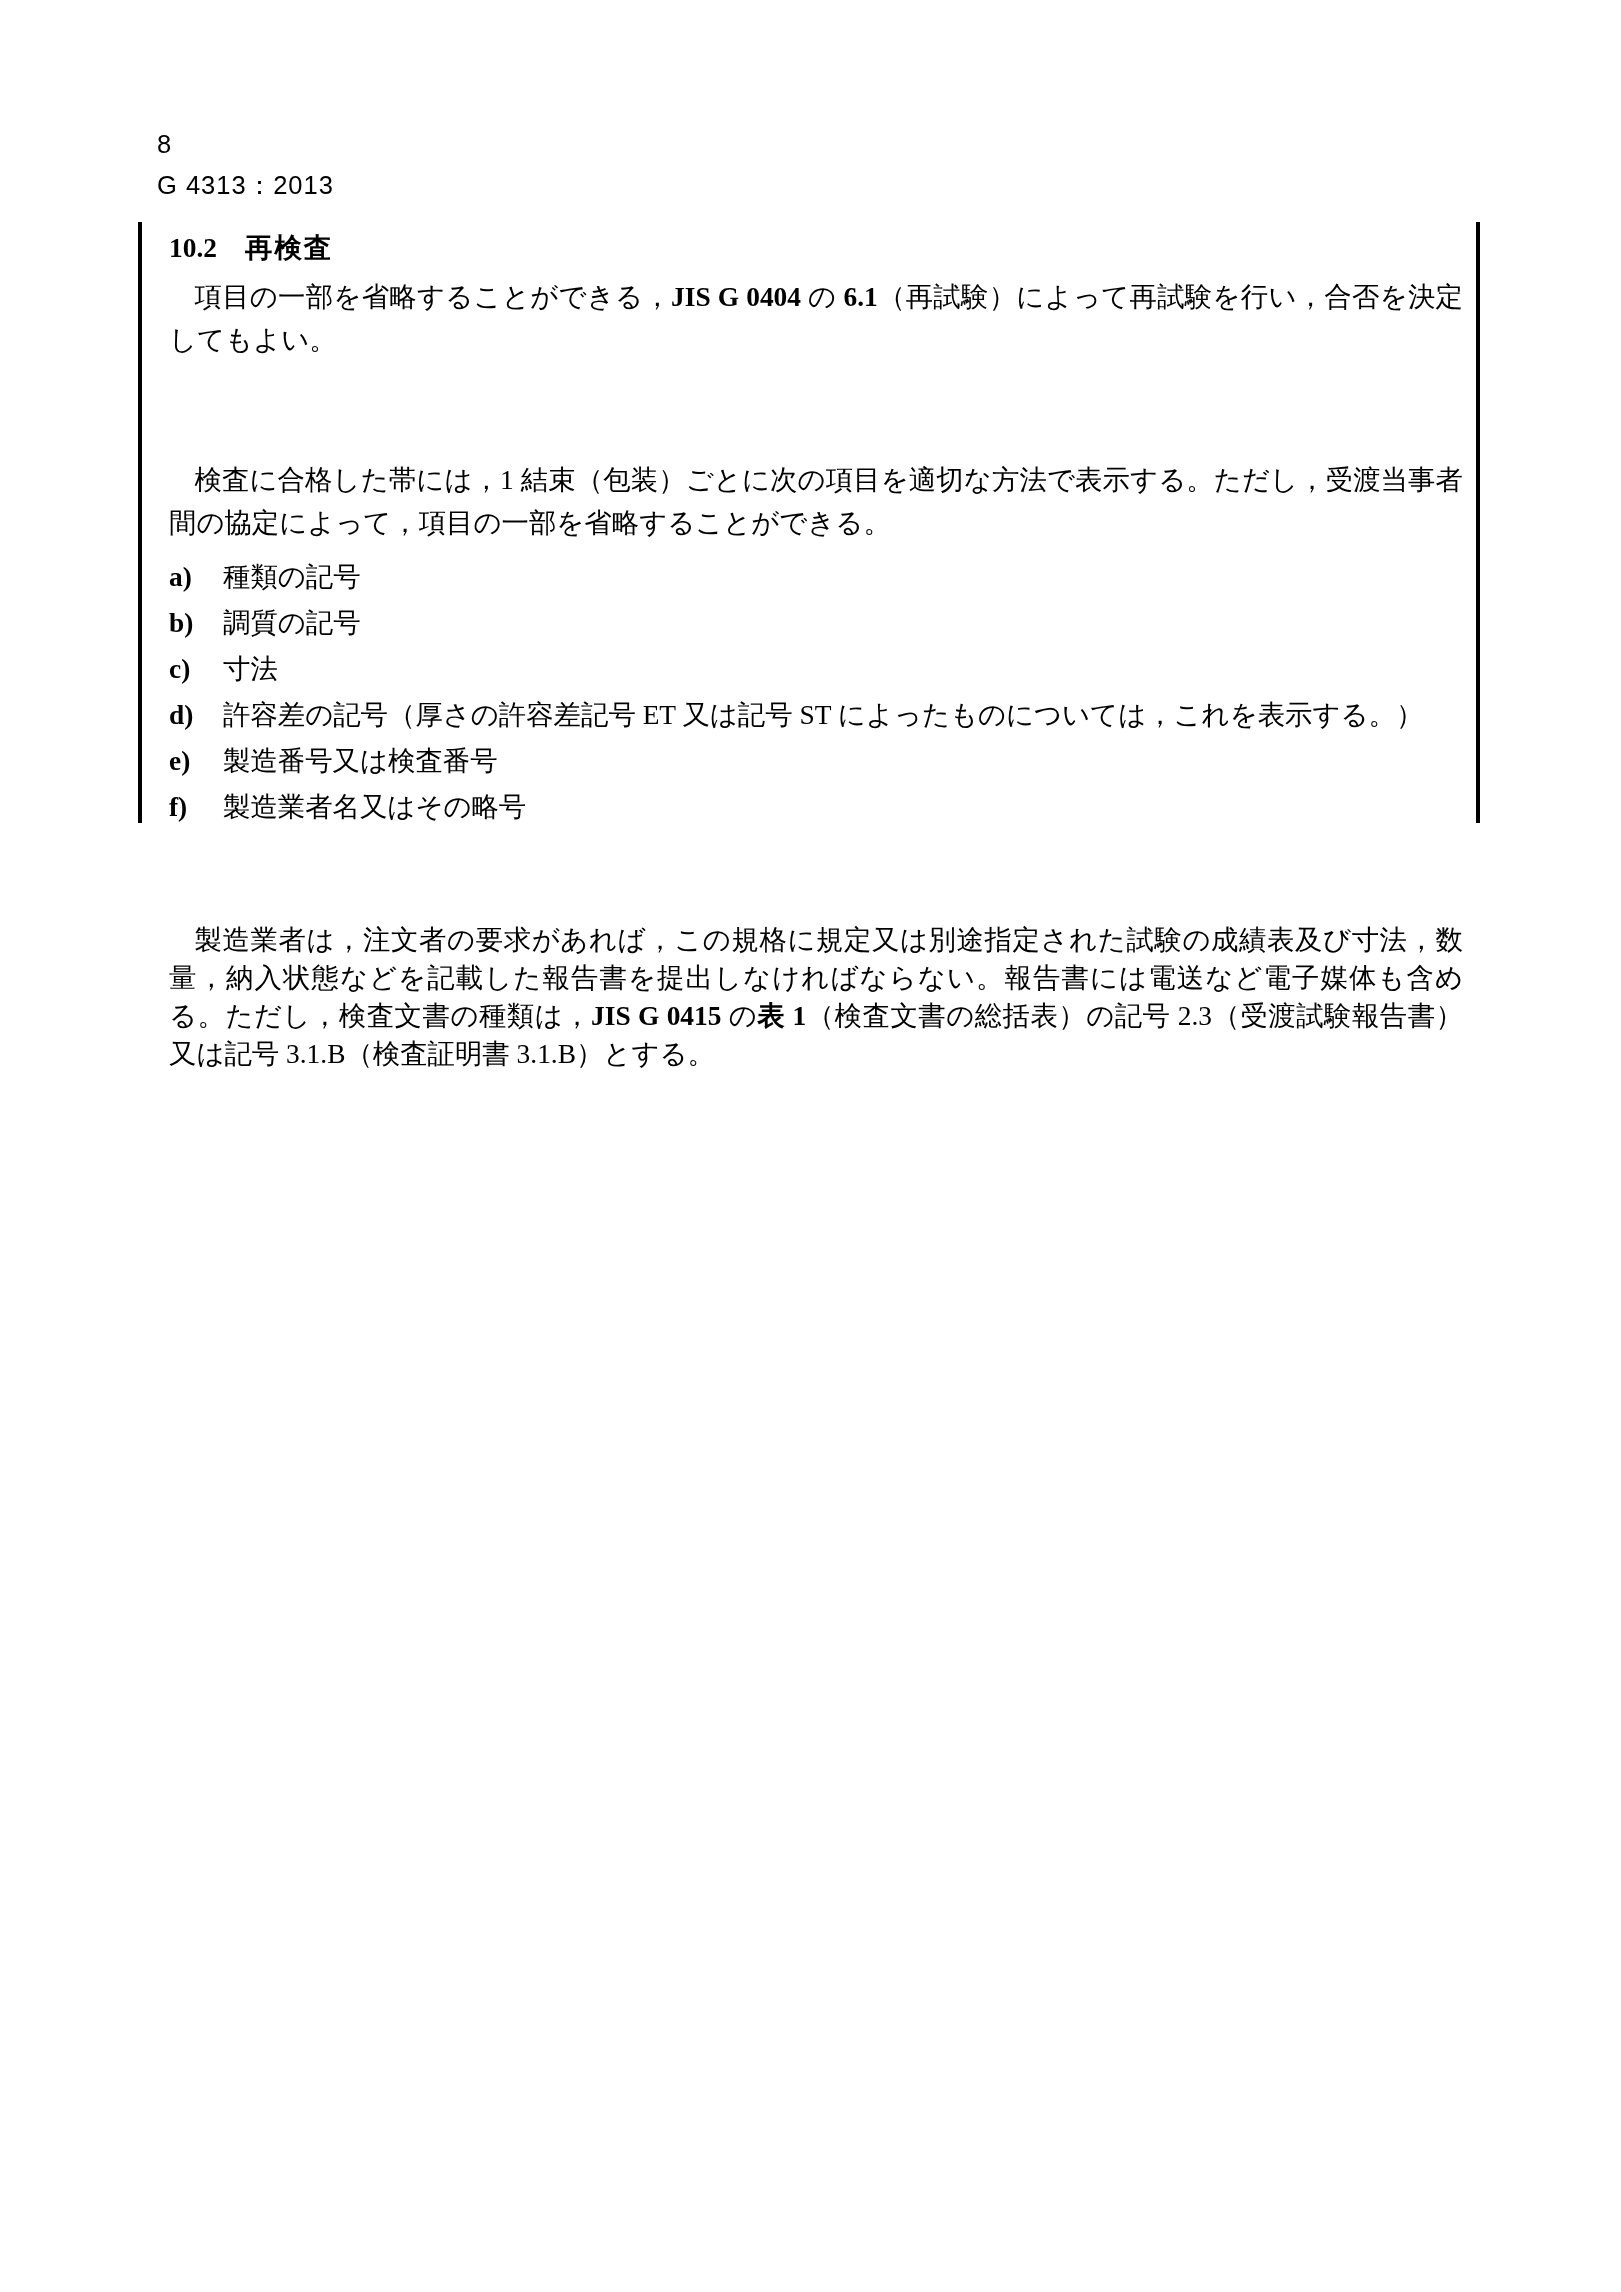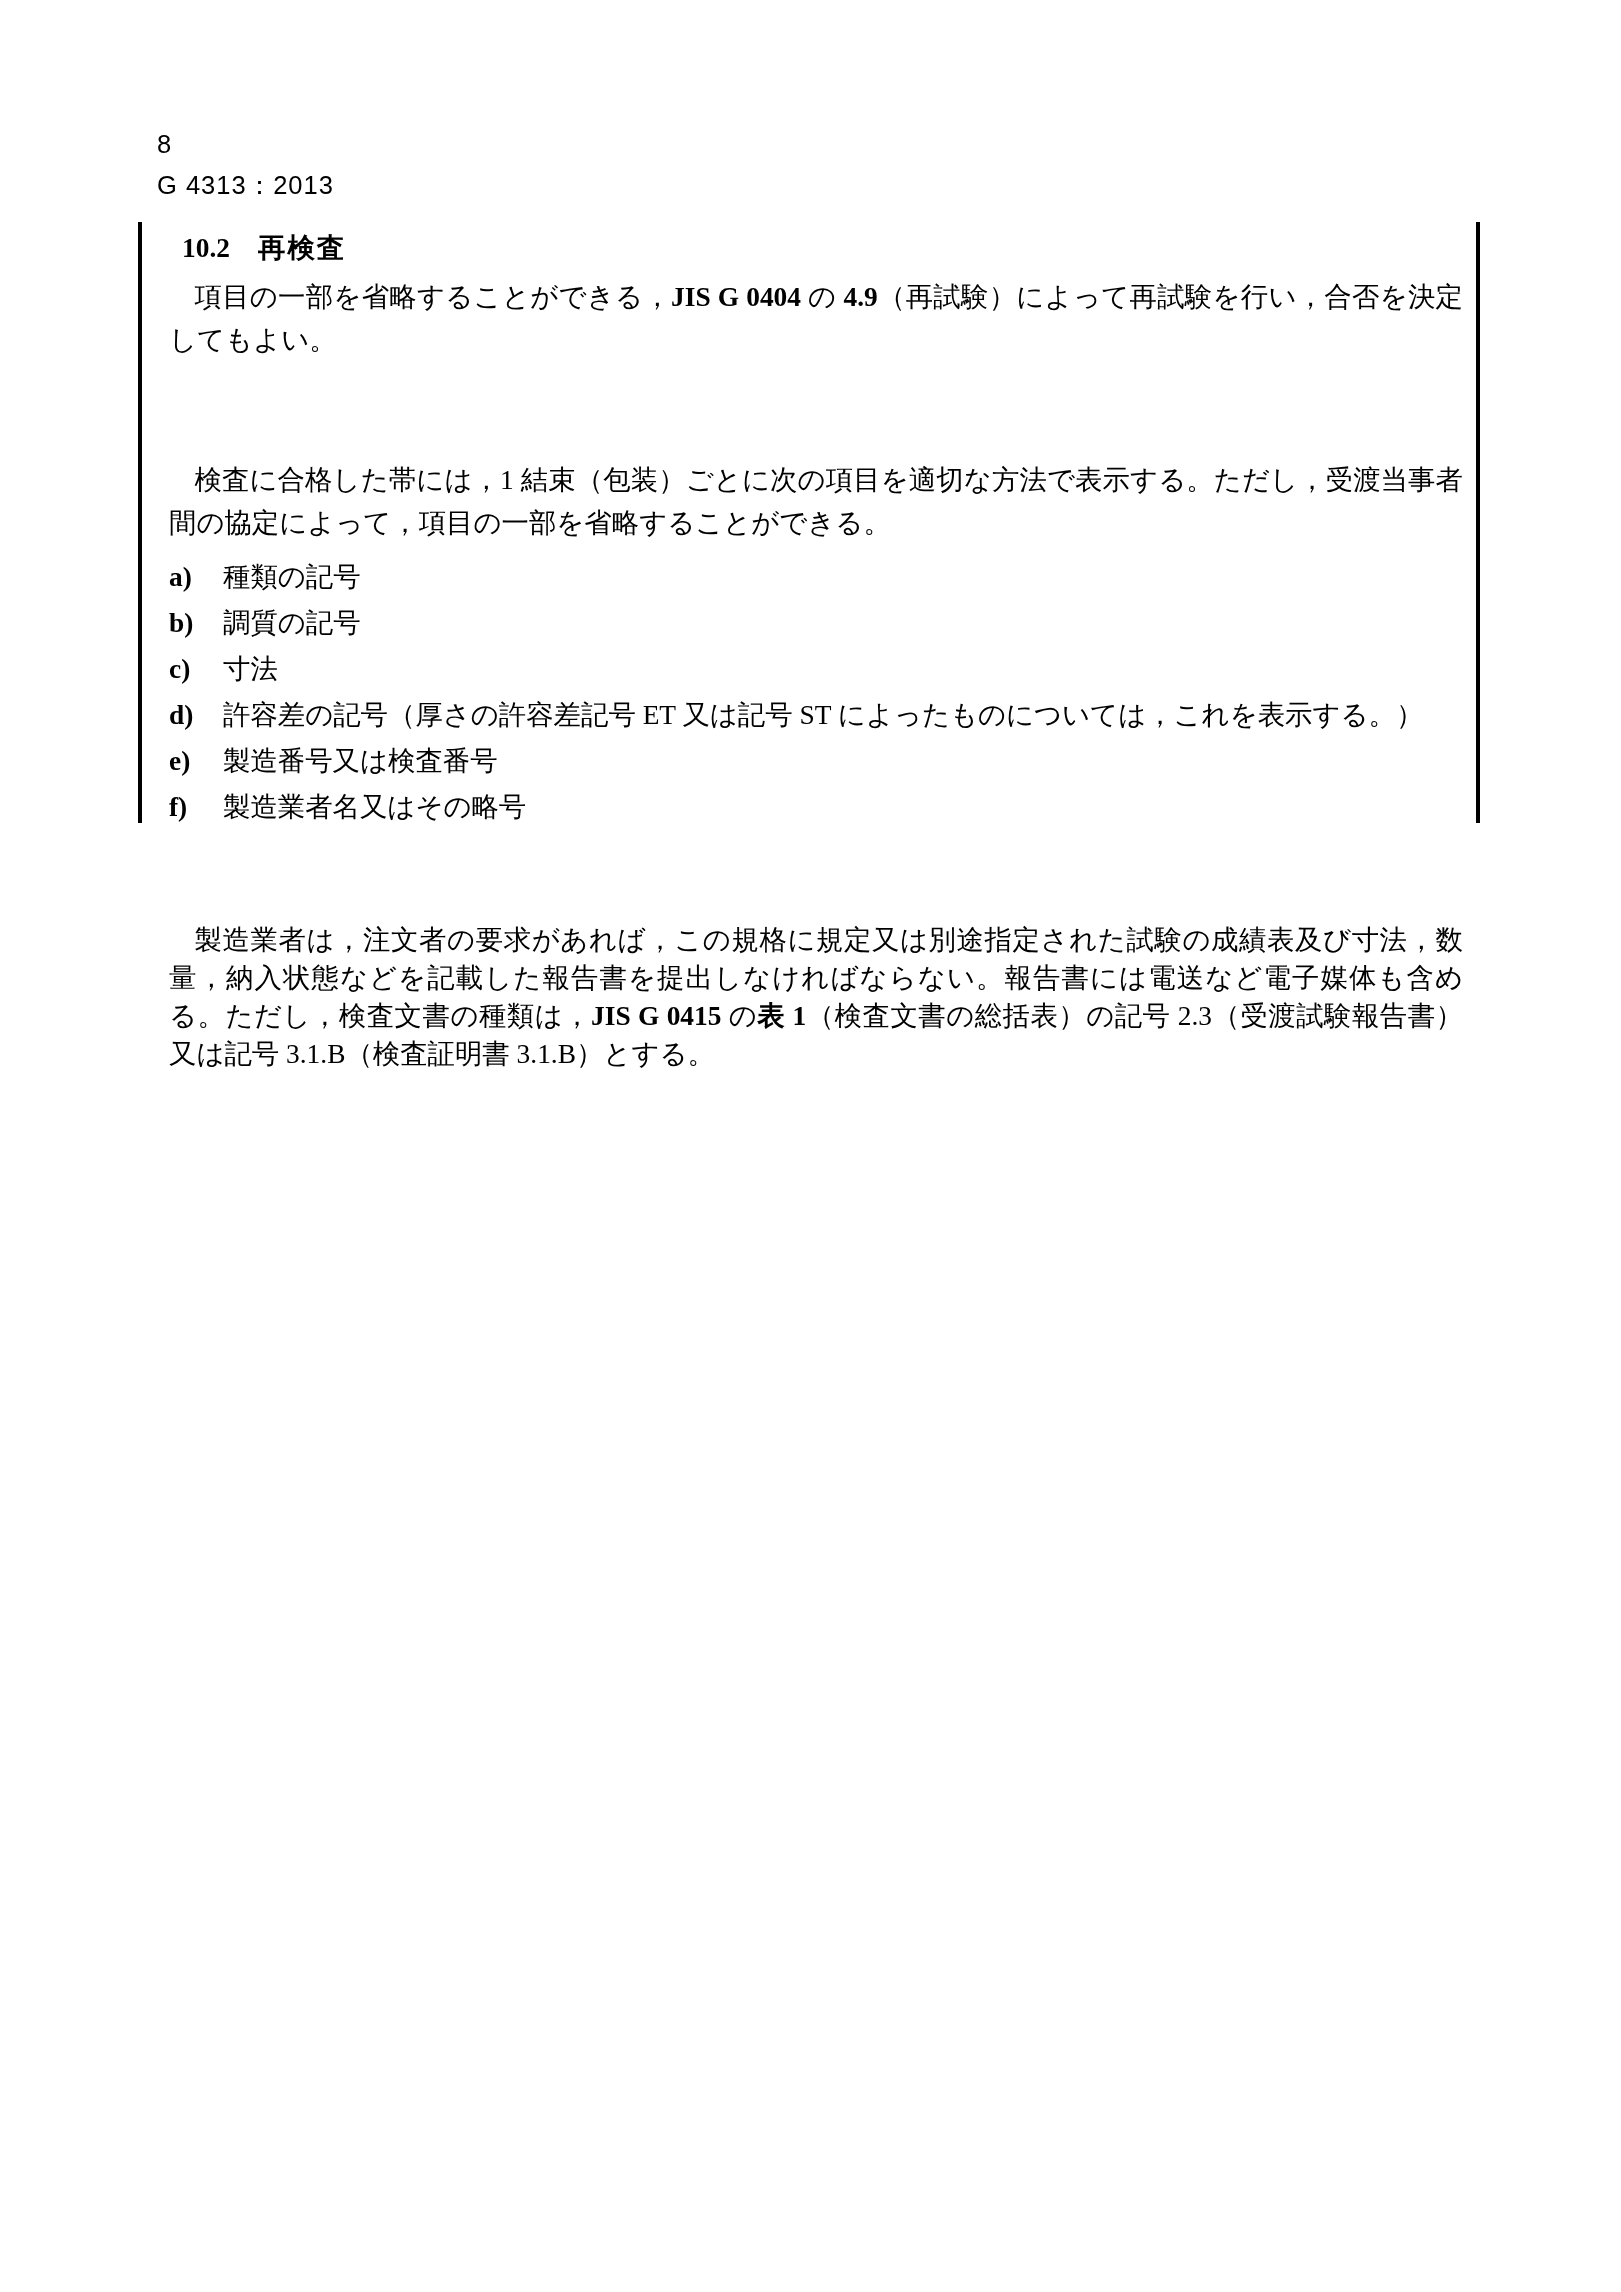--- a/index.html
+++ b/index.html
@@ -41,21 +41,20 @@
     width: 1304px;
     font-size: 27.4px;
     line-height: 43px;
     font-weight: bold;
     white-space: nowrap;
   }
   .sec-num {
     display: inline-block;
     min-width: 54px;
     font-family: "Liberation Serif", "DejaVu Serif", serif;
-    margin-left: 13px;
   }
   .sec-num.wide { min-width: 76px; }
   .sec-title {
     font-family: "Liberation Sans", "DejaVu Sans", sans-serif;
     letter-spacing: 2px;
   }
 
   
   .para {
     position: absolute;
@@ -95,21 +94,21 @@
     <div>8</div>
     <div>G 4313：2013</div>
   </div>
 
   <div class="change-bar left"></div>
   <div class="change-bar right"></div>
 
   <div class="sec-heading" style="top:226px">
     <span class="sec-num wide">10.2</span><span class="sec-title">再検査</span>
   </div>
-  <div class="para" style="top:276px"><span>項目の一部を省略することができる，</span><span class="b">JIS G 0404</span><span> の </span><span class="b">4.9</span><span>（再試験）によって再試験を行い，合否を決定してもよい。</span></div>
+  <div class="para" style="top:276px"><span>項目の一部を省略することができる，</span><span class="b">JIS G 0404</span><span> の </span><span class="b">6.1</span><span>（再試験）によって再試験を行い，合否を決定してもよい。</span></div>
 
   <div class="para" style="top:459px"><span>検査に合格した帯には，1 結束（包装）ごとに次の項目を適切な方法で表示する。ただし，受渡当事者間の協定によって，項目の一部を省略することができる。</span></div>
 
   <div class="list" style="top:554px">
     <div class="list-item">
       <span class="list-letter">a)</span>
       <span class="list-text">種類の記号</span>
     </div>
     <div class="list-item">
       <span class="list-letter">b)</span>

